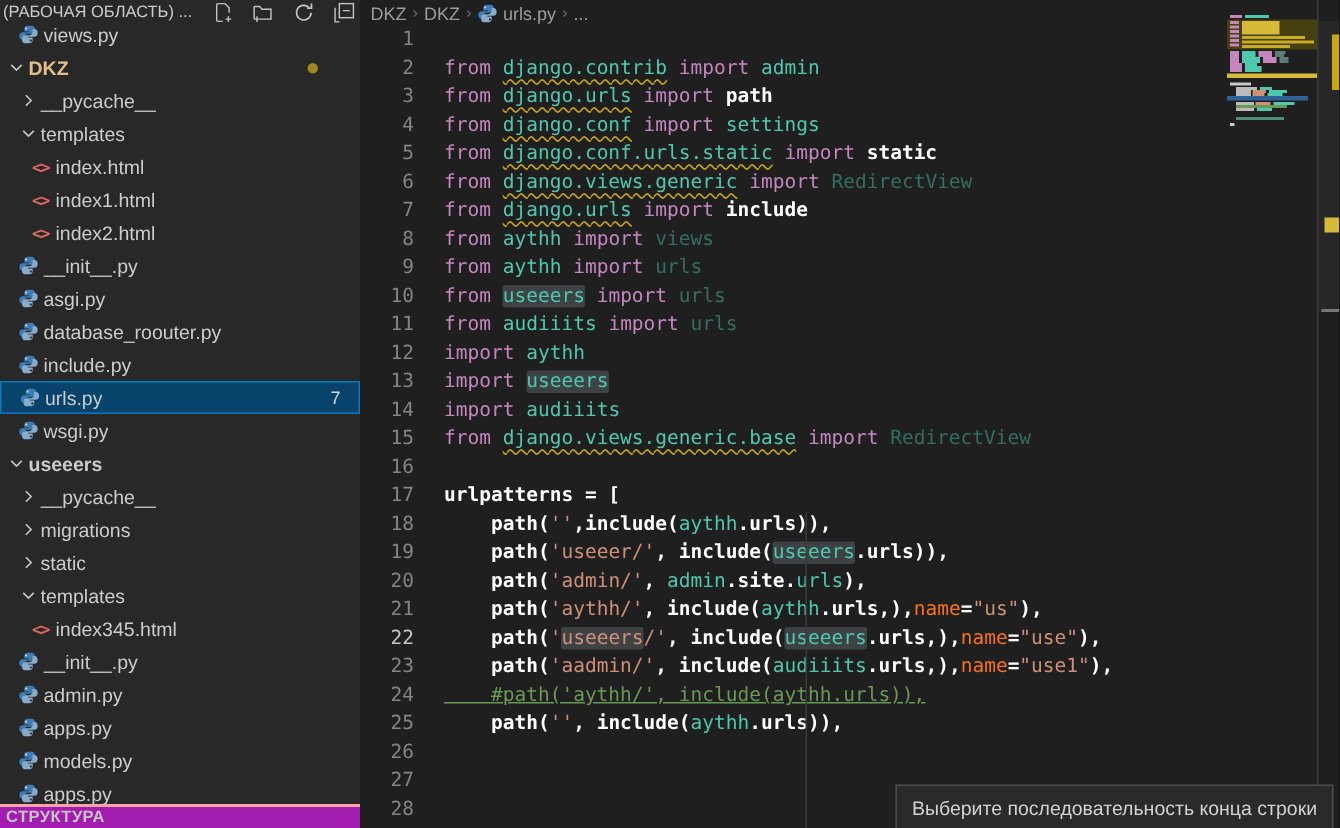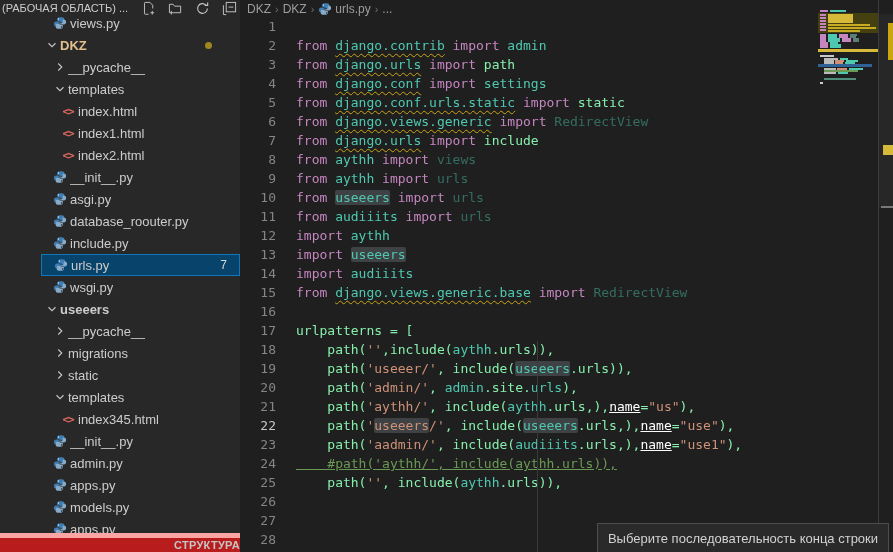--- a/index.html
+++ b/index.html
@@ -6,49 +6,49 @@
   .root{position:relative;width:893px;height:552px;overflow:hidden;background:#1f1f1f;
         font-family:"Liberation Sans",sans-serif;color:#cccccc;-webkit-font-smoothing:antialiased;}
   
   .sidebar{position:absolute;left:0;top:0;width:240px;height:552px;background:#282828;overflow:hidden;}
   .sb-header{position:absolute;left:0;top:0;width:240px;height:16px;background:#282828;z-index:3;
              display:flex;align-items:center;}
   .sb-title{font-size:11px;font-weight:normal;color:#cccccc;padding-left:2px;white-space:nowrap;}
   .sb-actions{display:flex;align-items:center;gap:11px;margin-left:12px;}
   .sb-actions .act{width:16px;height:16px;display:flex;align-items:center;justify-content:center;cursor:pointer;}
   .tree{position:absolute;left:0;top:12px;width:240px;z-index:1;}
-  .row{height:22px;display:flex;align-items:center;font-size:13px;color:#cccccc;position:relative;box-sizing:border-box;margin-left:41px;}
+  .row{height:22px;display:flex;align-items:center;font-size:13px;color:#cccccc;position:relative;box-sizing:border-box;}
   .row.sel{background:#07436a;border:1px solid #1177bb;}
   .row .chev{width:16px;height:16px;flex:0 0 16px;display:flex;align-items:center;justify-content:center;}
   .row .ficon{width:16px;height:16px;flex:0 0 16px;display:flex;align-items:center;justify-content:center;margin-right:2px;}
   .row .lbl{white-space:nowrap;overflow:hidden;}
   .row.lvl0{padding-left:3px;font-weight:600;}
   .row.lvl1{padding-left:11px;}
   .row.lvl2{padding-left:19px;}
   .row .badge{margin-left:auto;padding-right:12px;font-size:12px;color:#d7d7d7;}
   .row .dot{margin-left:auto;margin-right:28px;width:7px;height:7px;border-radius:50%;background:#9e8720;}
   .htmlglyph{color:#e0695f;font-size:11px;font-weight:bold;letter-spacing:-1px;font-family:"DejaVu Sans Mono",monospace;}
-  .outline{position:absolute;left:0;bottom:0;width:240px;height:14px;border-top:5px solid #fca5a5;
-           background:#b91c1c;z-index:4;display:flex;align-items:center;justify-content:flex-end;}
+  .outline{position:absolute;left:0;bottom:0;width:240px;height:14px;border-top:2px solid #fca5a5;
+           background:#a21caf;z-index:4;display:flex;align-items:center;}
   .outline span{font-size:11px;font-weight:bold;letter-spacing:.3px;color:#c5c5c5;padding-left:4px;}
   
   .editor{position:absolute;left:240px;top:0;width:653px;height:552px;background:#1f1f1f;overflow:hidden;}
   .breadcrumb{height:17px;display:flex;align-items:center;font-size:12px;color:#9d9d9d;padding-left:7px;gap:3px;white-space:nowrap;}
   .breadcrumb .sep{color:#6f6f6f;font-size:11px;padding:0 1px;}
   .breadcrumb .bc-ico{display:inline-flex;width:14px;height:14px;align-items:center;justify-content:center;}
   .code{position:absolute;left:0;top:17px;width:578px;}
   .cline{height:19px;display:flex;align-items:center;font-family:"DejaVu Sans Mono",monospace;font-size:13px;line-height:19px;}
   .ln{width:36px;flex:0 0 36px;text-align:right;color:#858585;font-family:"DejaVu Sans Mono",monospace;font-size:13px;}
   .ln.active{color:#c6c6c6;}
   .lc{padding-left:20px;white-space:pre;}
   .tok-kw{color:#c586c0;}
   .tok-mod{color:#4ec9b0;text-align:center;}
-  .tok-txt{color:#86efac;}
+  .tok-txt{color:#ffffff;font-weight:bold;}
   .tok-str{color:#ce9178;}
-  .tok-arg{color:#ffffff;text-decoration:underline;}
+  .tok-arg{color:#f97316;}
   .tok-com{color:#6a9955;text-decoration:underline;}
   .tok-dim{color:rgba(78,201,176,.45);}
   .sq{text-decoration:underline;text-decoration-style:wavy;text-decoration-color:#c8a614;text-decoration-thickness:1px;text-underline-offset:3px;}
   .whl{background:#3f4245;border-radius:2px;}
   .indent-guide{position:absolute;left:297px;top:341px;width:1px;height:211px;background:#3a3a3a;}
   
   .minimap{position:absolute;left:578px;top:0;width:60px;height:552px;background:#1f1f1f;}
   .ruler{position:absolute;left:638px;top:0;width:15px;height:552px;border-left:1px solid #3c3c3c;box-sizing:border-box;}
   .mbar{position:absolute;}
   

